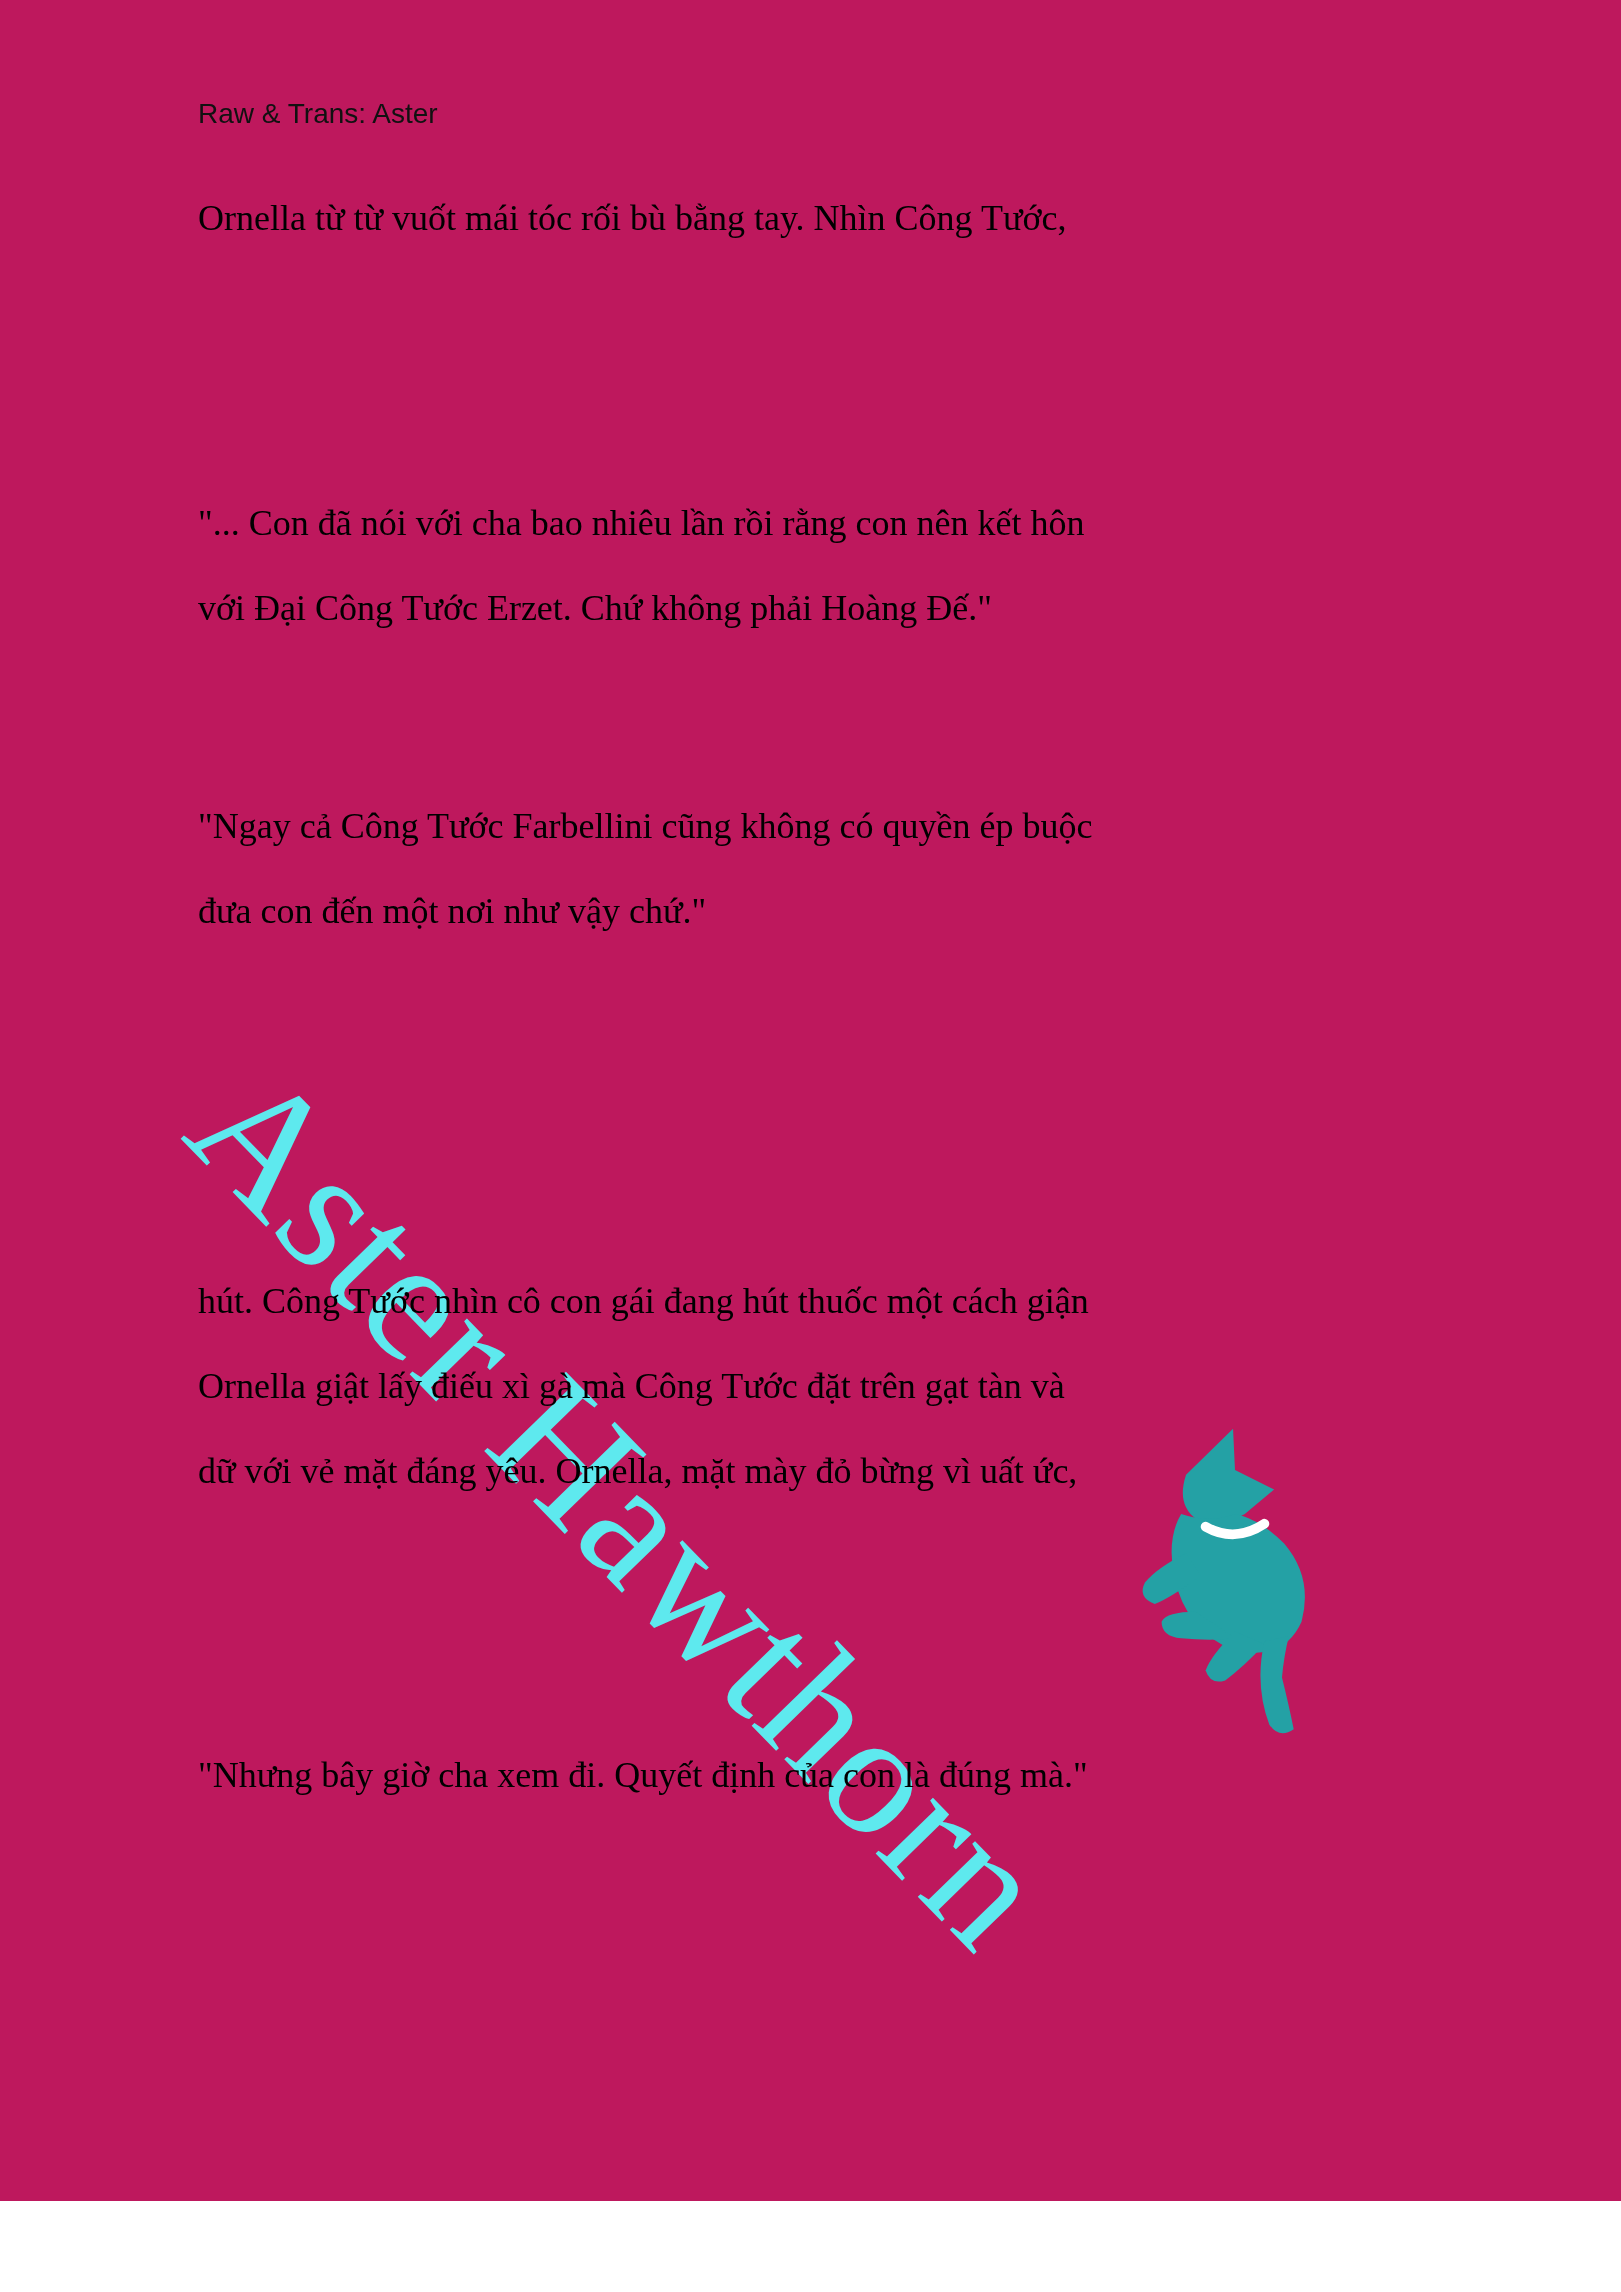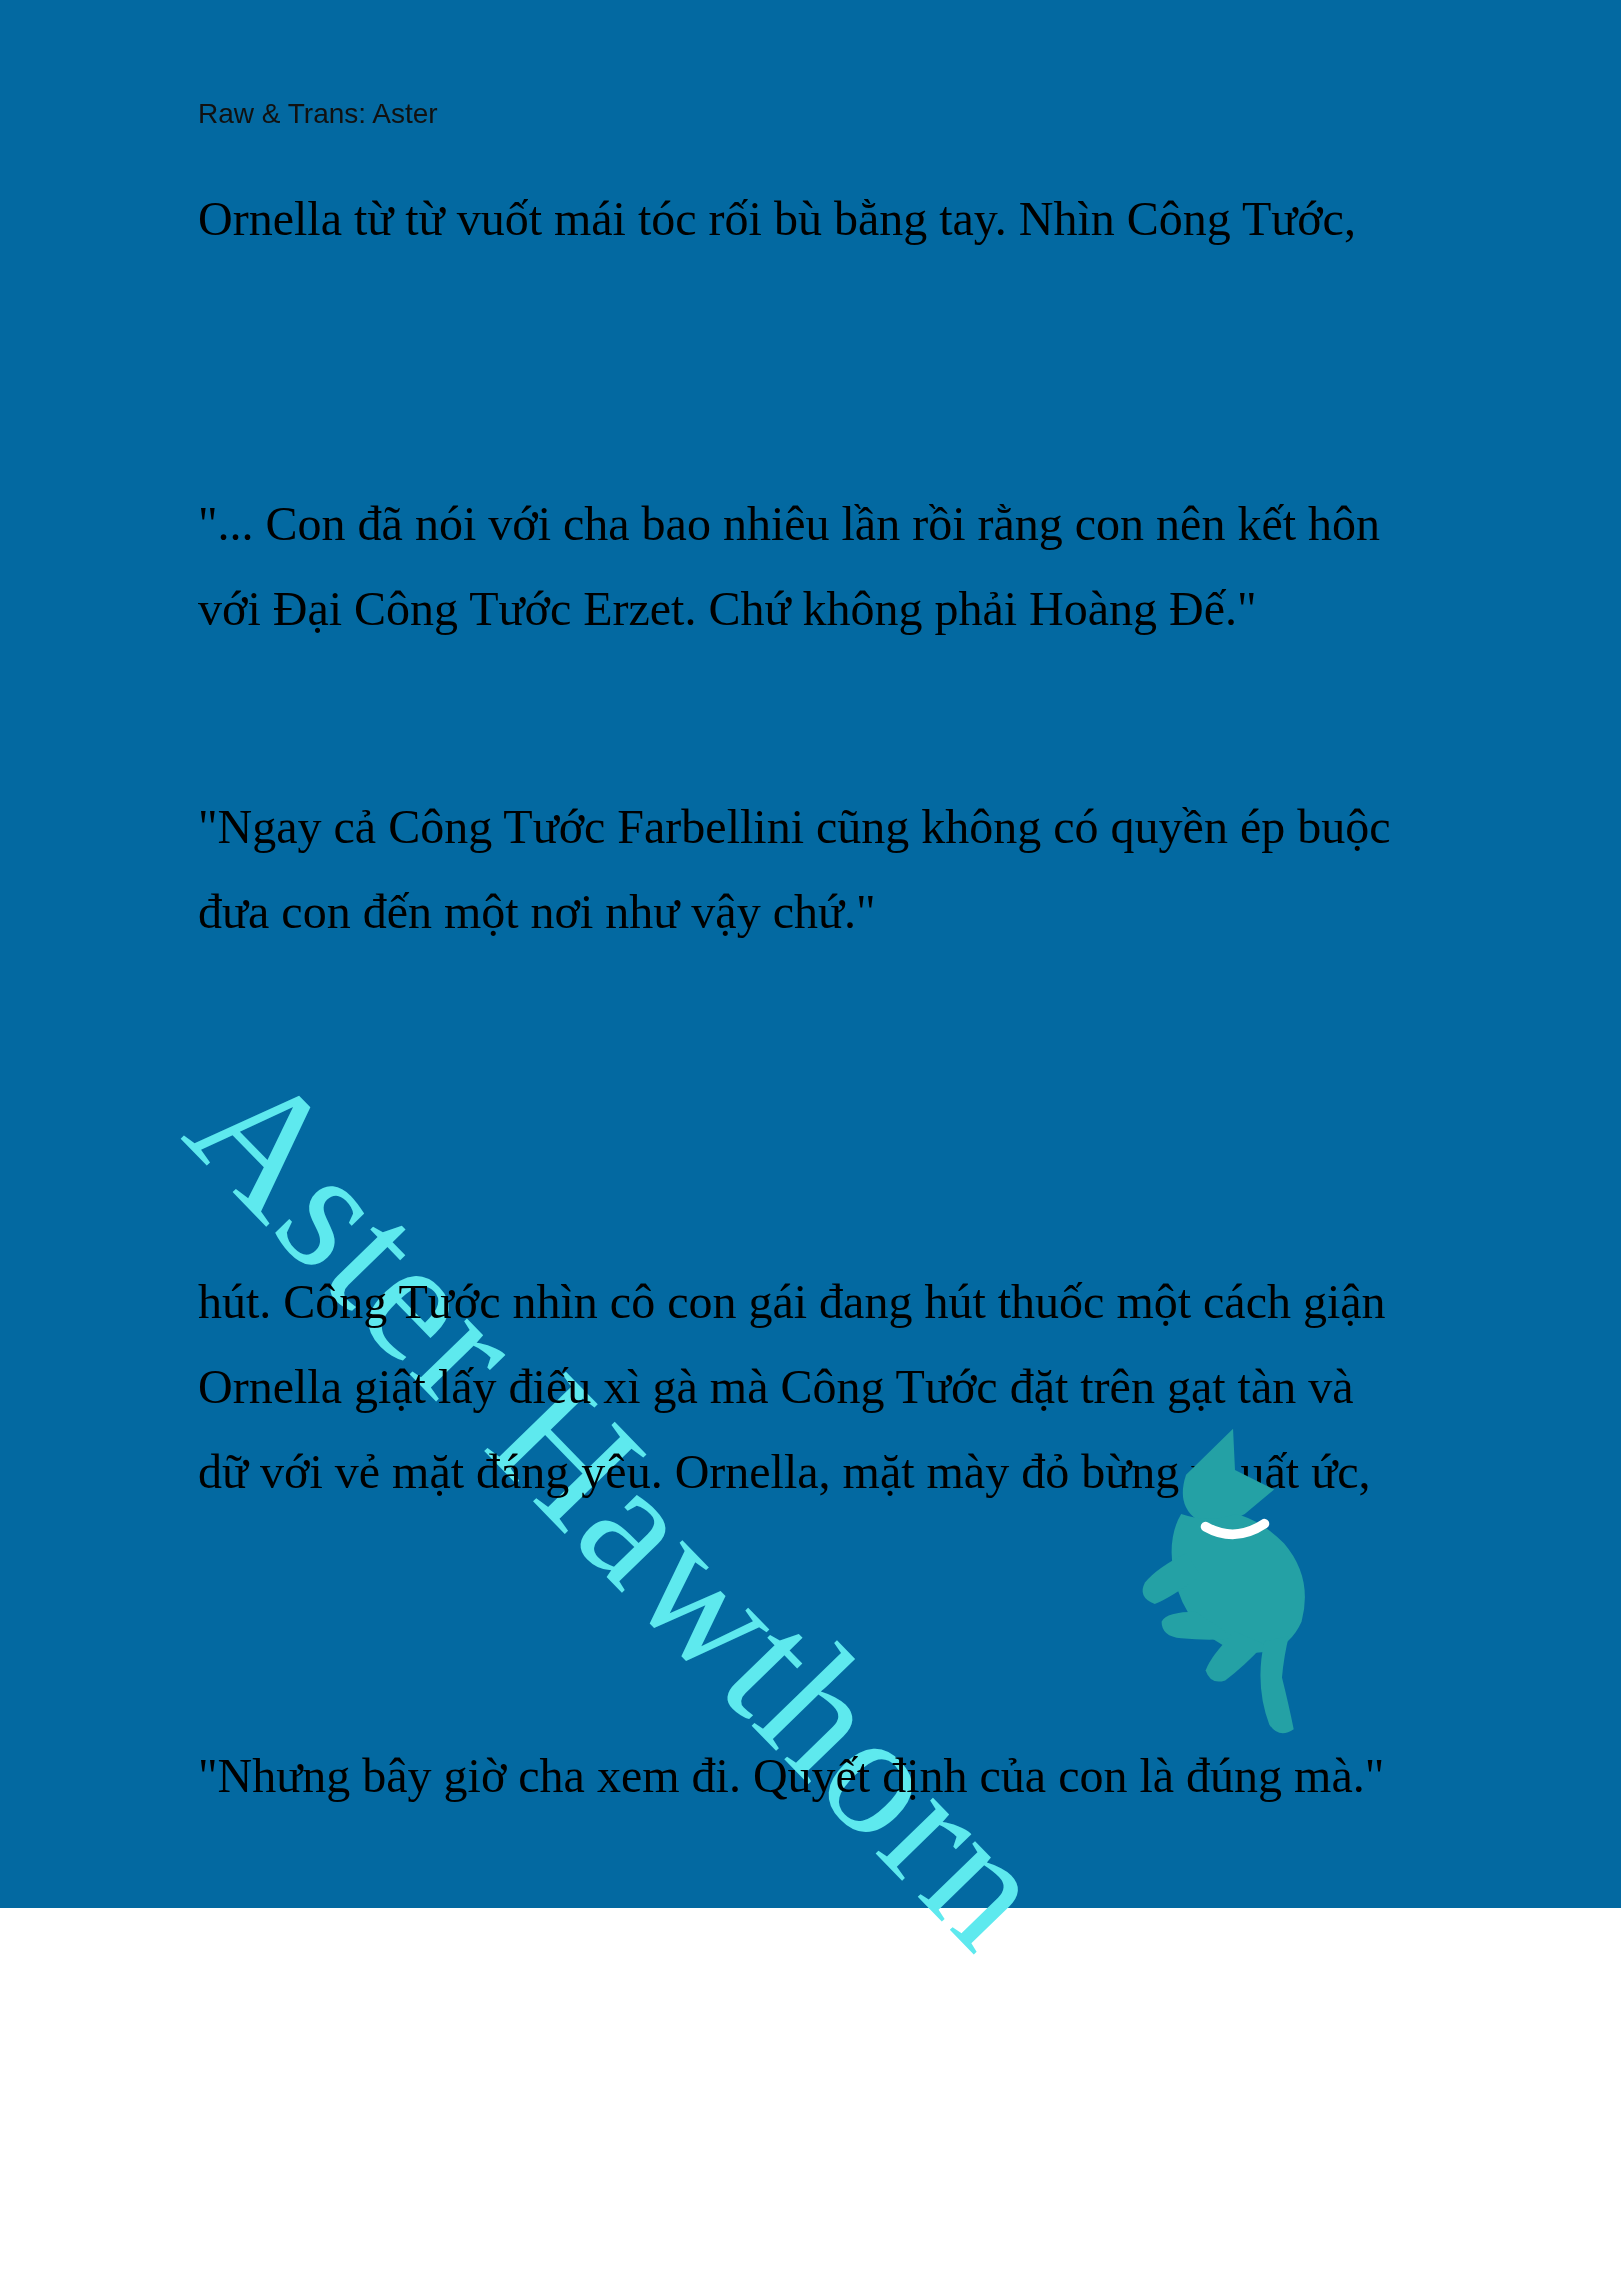--- a/index.html
+++ b/index.html
@@ -1,26 +1,26 @@
 <!DOCTYPE html>
 <html><head>
 <meta charset="utf-8">
 <style>
   html, body { margin: 0; padding: 0; background: #ffffff; }
   body { width: 1621px; height: 2293px; position: relative; overflow: hidden; }
-  .page { position: absolute; left: 0; top: 0; width: 1621px; height: 1908px; background: #0369a1; }
+  .page { position: absolute; left: 0; top: 0; width: 1621px; height: 2201px; background: #be185d; }
   .header {
     position: absolute; left: 198px; top: 98px;
     font-family: "Liberation Sans", sans-serif; font-size: 28px; color: #111;
     white-space: nowrap;
   }
   .para { position: absolute; left: 198px; margin: 0; }
   .line {
     display: block; height: 85px; line-height: 85px;
-    font-family: "Liberation Serif", serif; font-size: 48px; color: #000;
+    font-family: "Liberation Serif", serif; font-size: 36px; color: #000;
     white-space: nowrap; position: relative; z-index: 2;
   }
   .watermark {
     position: absolute; left: 221px; top: 1010px; width: 1196px;
     transform-origin: 0 50%; transform: rotate(45.8deg);
     font-family: "Liberation Serif", serif; font-size: 174px; line-height: 1;
     color: #5ee9ee; white-space: nowrap; z-index: 1; letter-spacing: 2px;
   }
   .cat { position: absolute; left: 1127px; top: 1421px; width: 216px; height: 323px; z-index: 3; }
 </style>

